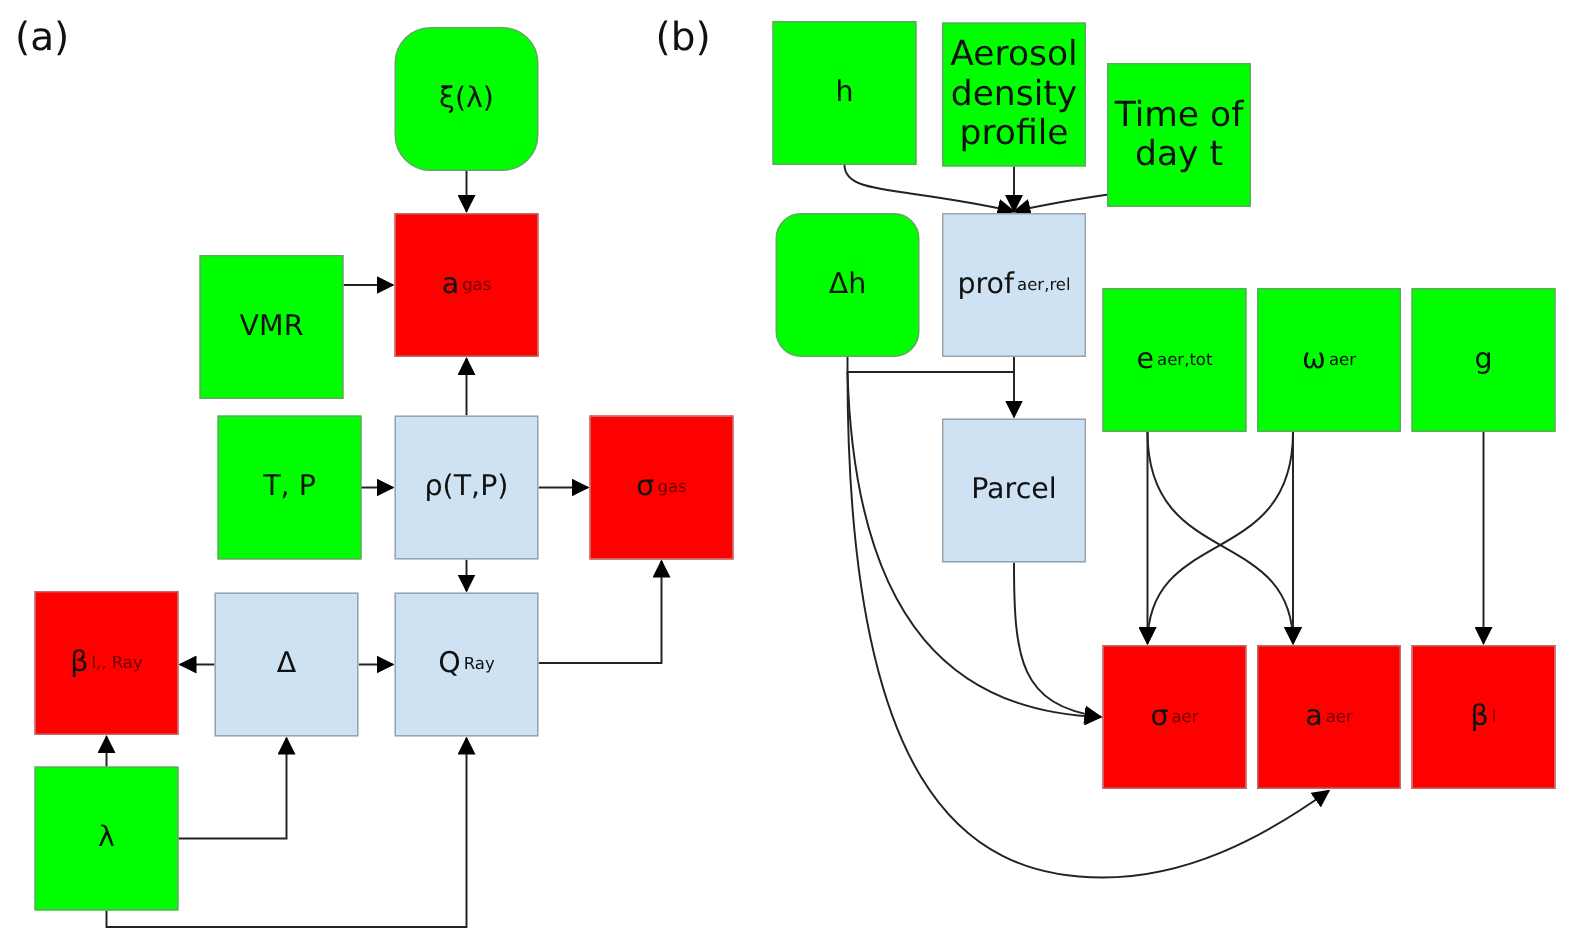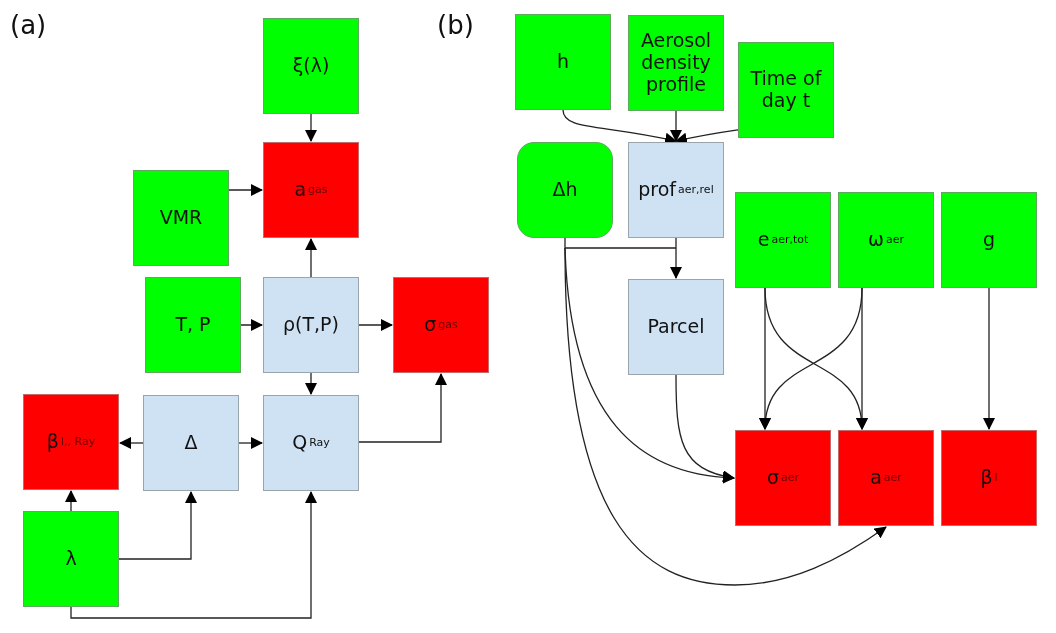--- a/index.html
+++ b/index.html
@@ -6,21 +6,21 @@
     body { width: 1056px; height: 633px; position: relative; overflow: hidden; font-family: "DejaVu Sans", sans-serif; }
     #edges { position: absolute; left: 0; top: 0; width: 1056px; height: 633px; }
     .panel-label { position: absolute; font-size: 26px; color: #111; font-family: "DejaVu Sans", sans-serif; }
     .node { position: absolute; width: 96px; height: 96px; box-sizing: border-box; border: 1px solid #8f8f8f; display: flex; align-items: center; justify-content: center; text-align: center; color: #111; font-size: 19px; line-height: 1.15; }
     .node.input { background: #00ff00; border-color: #5fa95f; }
     .node.output { background: #ff0000; border-color: #c46a6a; }
     .node.intermediate { background: #cfe2f3; border-color: #9aa4ad; }
     .node .main { white-space: nowrap; }
     .node .sub { font-size: 11px; vertical-align: -9px; margin-left: 2px; }
     .node.output .sub { color: #6a0000; }
-    .node .ml { white-space: normal; font-size: 19px; }
+    .node .ml { white-space: normal; font-size: 23px; }
   </style>
 </head>
 <body>
 
 <svg id="edges" xmlns="http://www.w3.org/2000/svg">
   <defs>
     <marker id="arr" markerWidth="12" markerHeight="12" refX="11" refY="6" orient="auto" markerUnits="userSpaceOnUse">
       <path d="M0,0 L12,6 L0,12 z" fill="#000"></path>
     </marker>
   </defs>
@@ -51,21 +51,21 @@
     <path d="M765,288 C765,380 862,350 862,429" marker-end="url(#arr)"></path>
     <path d="M862,288 C862,380 765,350 765,429" marker-end="url(#arr)"></path>
     <path d="M862,288 L862,429" marker-end="url(#arr)"></path>
     <path d="M989,288 L989,429" marker-end="url(#arr)"></path>
   </g>
 </svg>
 
 <div class="panel-label" style="left:10px;top:10px;">(a)</div>
 <div class="panel-label" style="left:437px;top:10px;">(b)</div>
 
-<div class="node input" style="left:263px;top:18px;">
+<div class="node input" style="left:263px;top:18px;border-radius:24px;">
     <span class="main">ξ(λ)</span>
   </div>
 <div class="node input" style="left:133px;top:142px;margin-top:28px;">
     <span class="main">VMR</span>
   </div>
 <div class="node output" style="left:263px;top:142px;">
     <span class="main">a</span>
     <span class="sub">gas</span>
   </div>
 <div class="node input" style="left:133px;top:277px;margin-left:12px;">

